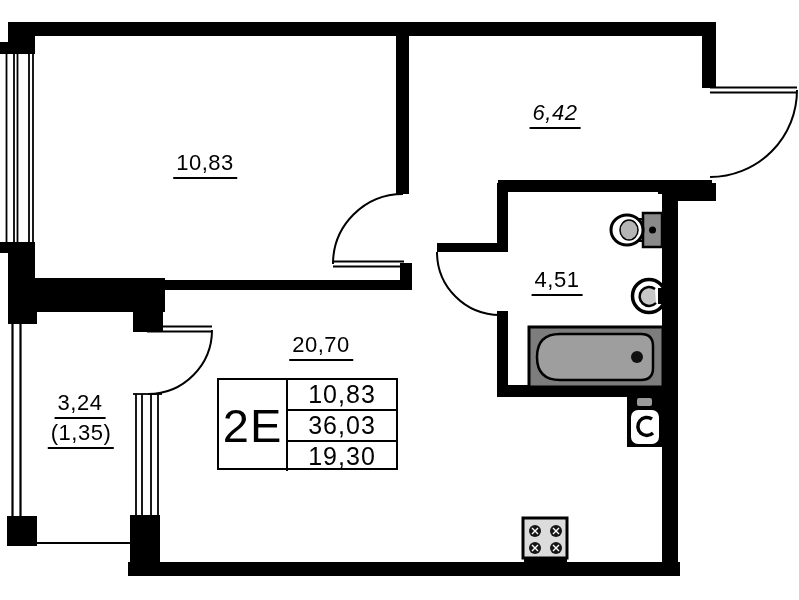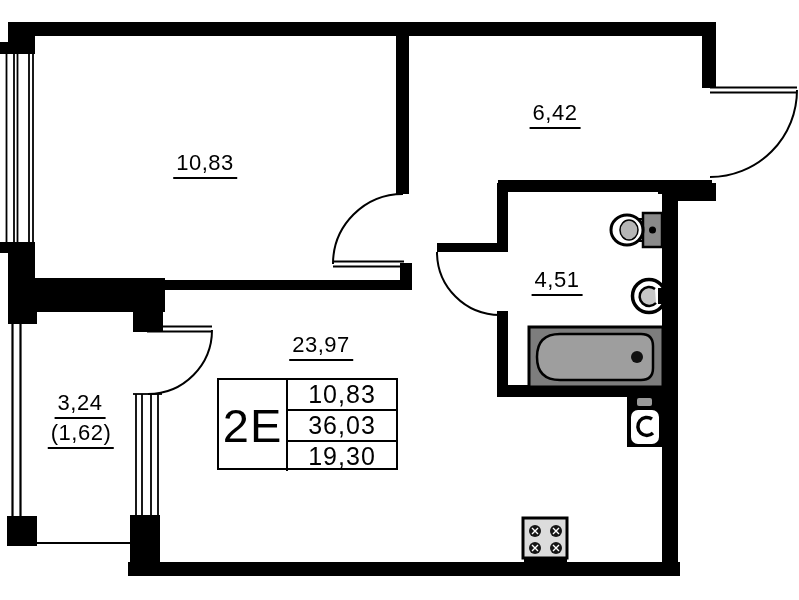--- a/index.html
+++ b/index.html
@@ -136,34 +136,34 @@
       <circle cx="556" cy="531" r="6" fill="#151515"></circle>
       <circle cx="535" cy="548" r="6" fill="#151515"></circle>
       <circle cx="556" cy="548" r="6" fill="#151515"></circle>
       <path d="M532 528 L538 534 M538 528 L532 534 M553 528 L559 534 M559 528 L553 534 M532 545 L538 551 M538 545 L532 551 M553 545 L559 551 M559 545 L553 551" stroke="#ffffff" stroke-width="1.4"></path>
     </g>
   </svg>
 
   <div class="rlabel" style="left:205px;top:151px;">
     <span>10,83</span>
   </div>
-  <div class="rlabel" style="left:555px;top:101px;">
+  <div class="rlabel" style="left:555px;top:101px;font-style:italic;">
     <span>6,42</span>
   </div>
   <div class="rlabel" style="left:557px;top:268px;">
     <span>4,51</span>
   </div>
   <div class="rlabel" style="left:321px;top:333px;">
-    <span>23,97</span>
+    <span>20,70</span>
   </div>
   <div class="rlabel" style="left:80px;top:391px;">
     <span>3,24</span>
   </div>
   <div class="rlabel" style="left:81px;top:421px;">
-    <span>(1,62)</span>
+    <span>(1,35)</span>
   </div>
 
   <div class="areatable">
     <div class="cell-unit">2E</div>
     <div class="cell-area first">10,83</div>
     <div class="cell-area">36,03</div>
     <div class="cell-area">19,30</div>
   </div>
 
 </div>

